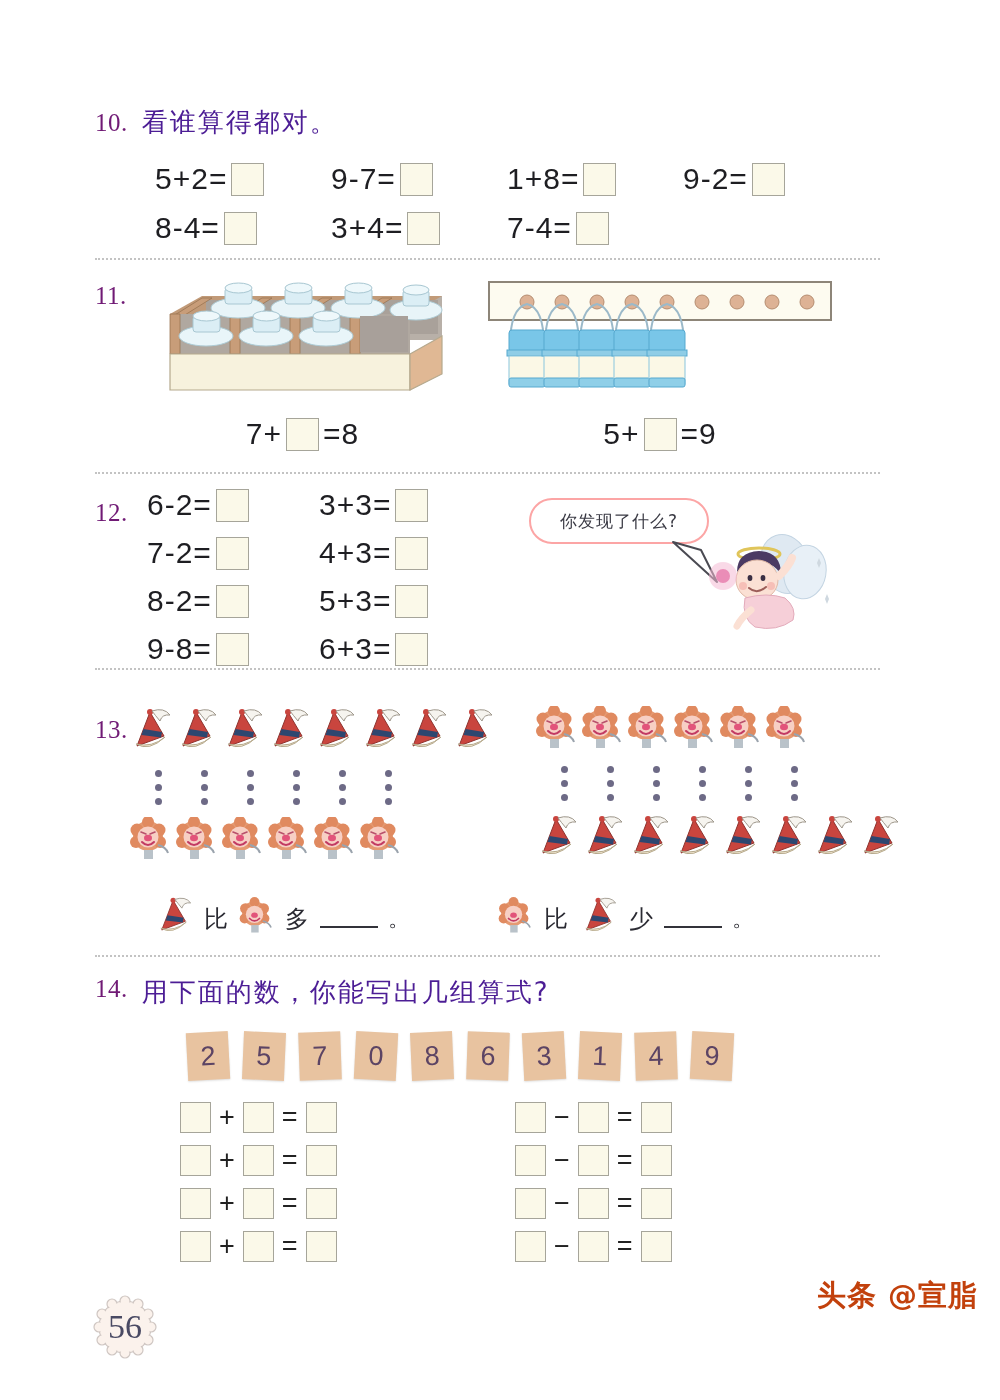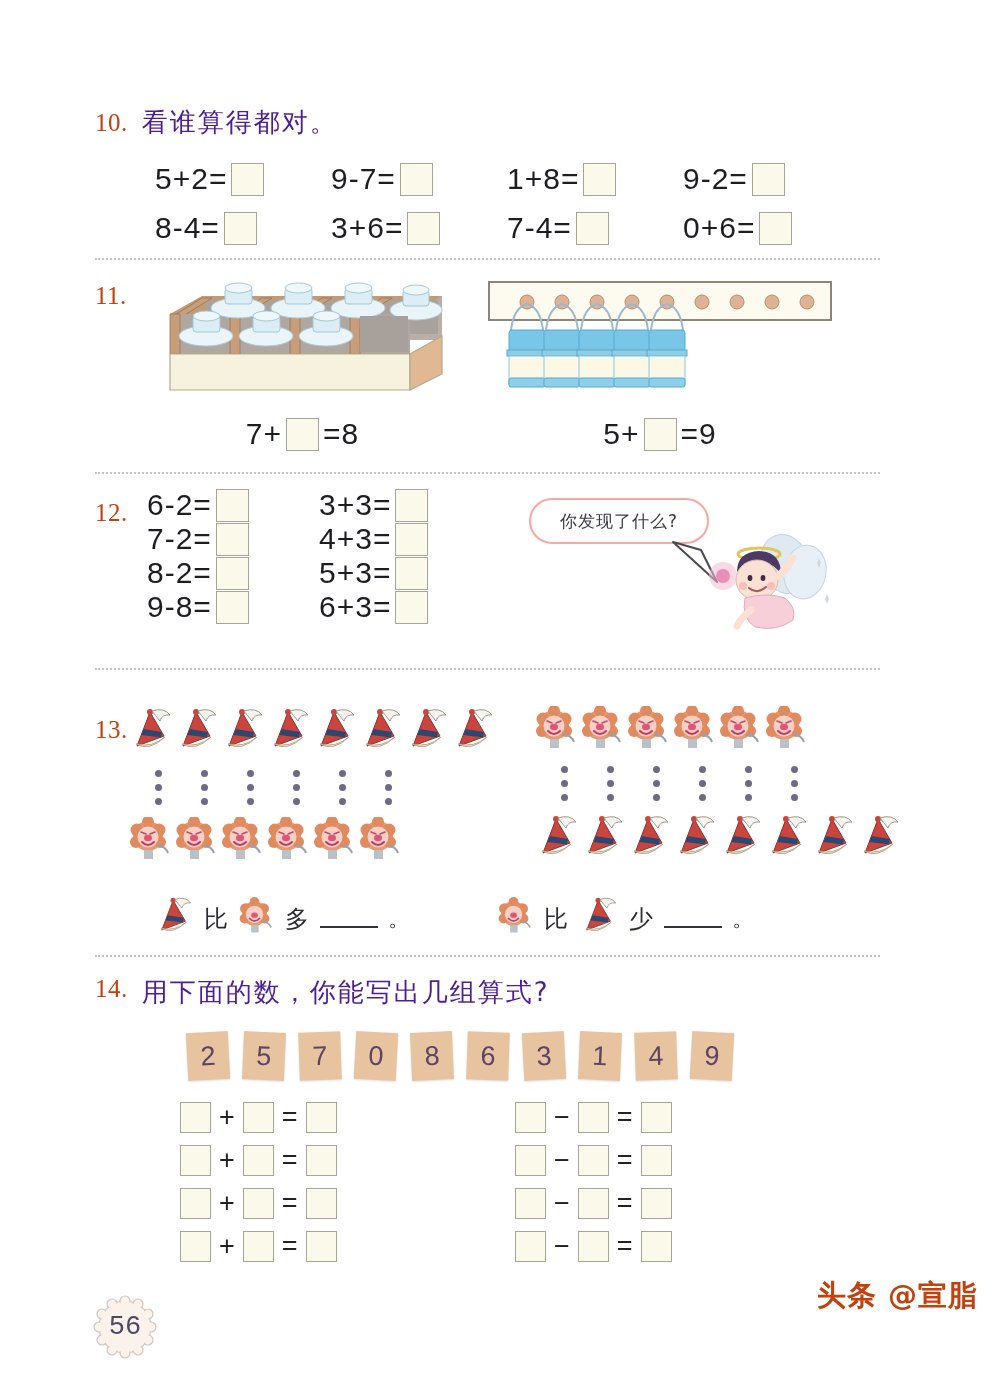--- a/index.html
+++ b/index.html
@@ -14,21 +14,21 @@
   .page { position:absolute; inset:0; }
 
   
   .divider {
     position:absolute; left:95px; width:785px; height:1px;
     border-top:2px dotted #b9b9b9;
     opacity:.85;
   }
   .qnum {
     font-family:"Liberation Serif", serif;
-    font-size:25px; color:#c2410c; letter-spacing:.5px;
+    font-size:25px; color:#701a75; letter-spacing:.5px;
   }
   .qtitle {
     font-family:"DejaVu Sans", sans-serif;
     font-size:26px; color:#4c1d95; letter-spacing:2px;
     font-weight:400;
   }
   .ansbox {
     display:inline-block;
     width:33px; height:33px;
     background:#fbf9e9;
@@ -64,21 +64,21 @@
   
   .crate { position:relative; width:305px; height:125px; }
 
   
   .rack { position:relative; width:350px; height:125px; }
 
   
   #q12 { position:absolute; left:95px; top:488px; width:800px; }
   #q12 .wrap { display:flex; align-items:flex-start; }
   #q12 .numcol { width:52px; padding-top:3px;margin-top:8px; }
-  #q12 .cols { display:grid; grid-template-columns:172px 172px; }
+  #q12 .cols { display:grid; grid-template-columns:172px 172px; row-gap:14px; }
   #q12 .bubblewrap { position:relative; margin-left:30px; width:330px; height:150px; }
 
   .bubble {
     position:absolute; left:8px; top:10px;
     width:180px; height:46px;
     border:2px solid #fca5a5; border-radius:24px;
     background:#fff;
     display:flex; align-items:center; justify-content:center;
     font-family:"DejaVu Sans", sans-serif;
     font-size:17px; color:#3a3a44; letter-spacing:1px;
@@ -144,22 +144,22 @@
   #pagebadge {
     position:absolute; left:93px; top:1295px;
     width:64px; height:64px;
     display:flex; align-items:center; justify-content:center;
   }
   .scallop {
     position:absolute; inset:0;
   }
   #pagebadge .pnum {
     position:relative; z-index:2;
-    font-family:Liberation Mono, monospace;
-    font-size:27px; color:#4a4a63;
+    font-family:Liberation Serif, serif;
+    font-size:34px; color:#4a4a63;
   }
 
   
   #watermark {
     position:absolute; right:22px; top:1276px;
     display:flex; align-items:center; gap:7px;
     font-family:"DejaVu Sans", sans-serif;
     font-size:29px; font-weight:bold; color:#c2410c;
     letter-spacing:1px;
   }
@@ -189,29 +189,25 @@
         </div>
       <div class="eq">
           <span>9-2=</span>
           <span class="ansbox"></span>
         </div>
       <div class="eq">
           <span>8-4=</span>
           <span class="ansbox"></span>
         </div>
       <div class="eq">
-          <span>3+6=</span>
+          <span>3+4=</span>
           <span class="ansbox"></span>
         </div>
       <div class="eq">
           <span>7-4=</span>
-          <span class="ansbox"></span>
-        </div>
-      <div class="eq">
-          <span>0+6=</span>
           <span class="ansbox"></span>
         </div>
     </div>
   </section>
 
   <div class="divider" style="top:258px"></div>
 
   <section id="q11">
     <div class="row">
       <div class="numcol">

